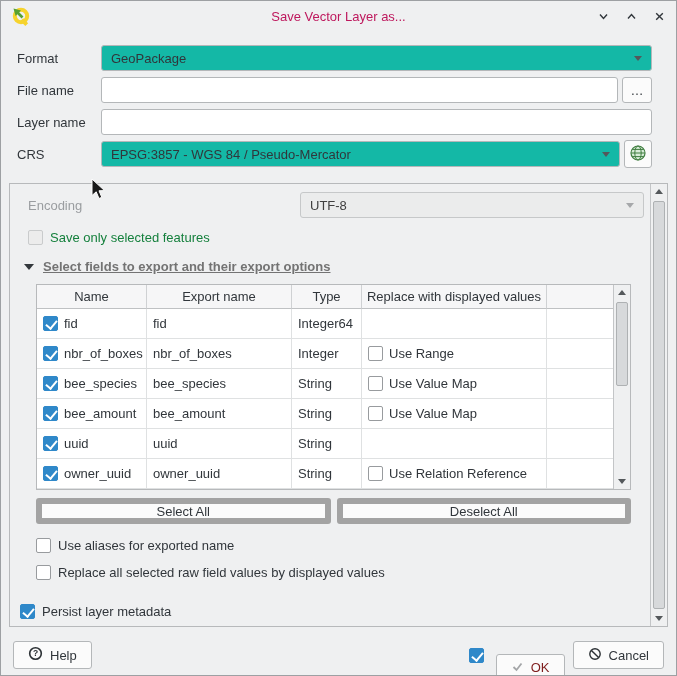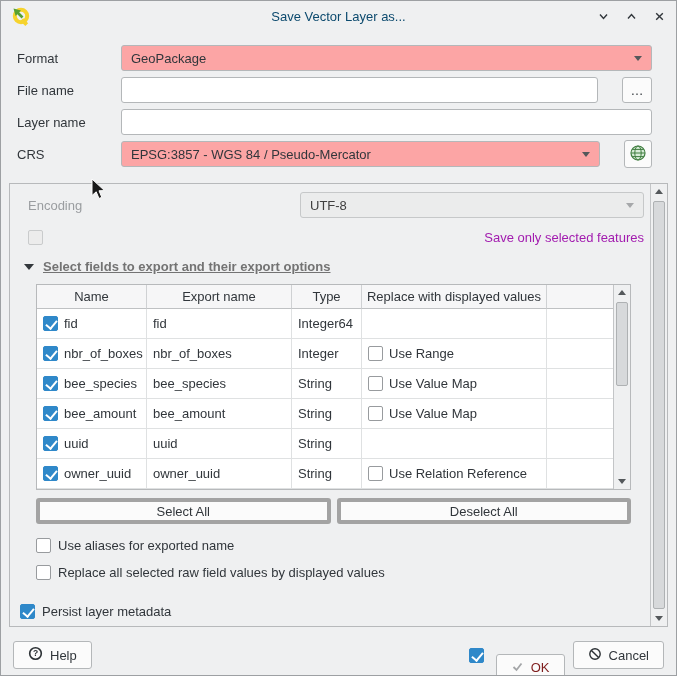--- a/index.html
+++ b/index.html
@@ -7,28 +7,28 @@
     --qgis-yellow:#f6d32d;
     --qgis-green:#57a132;
   }
   *{box-sizing:border-box;margin:0;padding:0;font-family:"Liberation Sans",sans-serif;}
   body{margin:0;background:#fff;}
   .window{width:677px;height:676px;background:#eff0f1;color:#31363b;font-size:13px;
           position:relative;overflow:hidden;border:1px solid #9da0a3;}
   
   .titlebar{height:30px;display:flex;align-items:center;padding:0 10px;position:relative;}
   .app-icon{display:flex;z-index:1;}
-  .title{position:absolute;left:0;right:0;text-align:center;color:#0c4a6e;}
+  .title{position:absolute;left:0;right:0;text-align:center;color:#be185d;}
   .win-controls{margin-left:auto;display:flex;gap:15px;align-items:center;z-index:1;}
   .win-controls span{display:flex;}
   
   .form-area{padding:14px 24px 0 16px;}
-  .form-row{display:flex;align-items:center;margin-bottom:6px;height:26px;gap:20px;}
+  .form-row{display:flex;align-items:center;margin-bottom:6px;height:26px;}
   .flabel{flex:0 0 84px;}
-  .combo{flex:1;height:26px;background:#fca5a5;border:1px solid #b4b7b9;border-radius:3px;
+  .combo{flex:1;height:26px;background:#14b8a6;border:1px solid #b4b7b9;border-radius:3px;
          display:flex;align-items:center;padding:0 9px;gap:6px;min-width:0;}
   .combo-text{flex:1;white-space:nowrap;overflow:hidden;}
   .arrow-down{width:0;height:0;border-left:4px solid transparent;border-right:4px solid transparent;
               border-top:5px solid #54585b;flex:0 0 auto;}
   .arrow-up{width:0;height:0;border-left:4px solid transparent;border-right:4px solid transparent;
             border-bottom:5px solid #54585b;}
   .combo.disabled{background:#ebecec;border-color:#c6c8c9;color:#404040;}
   .combo.disabled .arrow-down{border-top-color:#a6a8aa;}
   .tinput{flex:1;height:26px;background:#fff;border:1px solid #b4b7b9;border-radius:3px;
           padding:0 7px;font-size:13px;color:#31363b;outline:none;min-width:0;}
@@ -46,40 +46,40 @@
   
   .enc-row{display:flex;align-items:center;height:26px;margin-left:8px;}
   .enc-label{flex:0 0 272px;color:#9a9da0;}
   .cb{width:15px;height:15px;border:1px solid #989b9e;border-radius:2px;background:#fff;
       display:inline-block;position:relative;flex:0 0 15px;}
   .cb.checked{background:var(--accent);border-color:var(--accent);}
   .cb.checked::after{content:"";position:absolute;left:4px;top:1px;width:5px;height:9px;
       border:solid #fff;border-width:0 2px 2px 0;transform:rotate(40deg);}
   .cb.disabled{background:#ececec;border-color:#c9cbcc;}
   .cb-row{display:flex;align-items:center;gap:7px;}
-  .row-save-only{margin:12px 0 0 8px;color:#a21caf;justify-content:space-between;}
+  .row-save-only{margin:12px 0 0 8px;color:#15803d;}
   .section-header{display:flex;align-items:center;gap:9px;margin:14px 0 0 4px;font-weight:bold;color:#737373;text-decoration:underline;}
   .tri-down{width:0;height:0;border-left:5px solid transparent;border-right:5px solid transparent;
             border-top:6px solid #33383c;}
   
   .ftable{margin:10px 0 0 16px;width:595px;height:206px;border:1px solid #b7b9bb;background:#fff;display:flex;}
   .ftable-main{flex:1;display:flex;flex-direction:column;min-width:0;overflow:hidden;}
   .thead,.trow{display:grid;grid-template-columns:110px 145px 70px 185px 1fr;}
   .thead{height:24px;background:#f6f6f7;flex:0 0 24px;}
   .th{border-right:1px solid #cfd1d3;border-bottom:1px solid #bfc1c3;display:flex;align-items:center;
       justify-content:center;white-space:nowrap;overflow:hidden;font-size:13px;}
   .th.filler{border-right:none;}
   .trow{height:30px;}
   .tcell{border-right:1px solid #dfe1e2;border-bottom:1px solid #dfe1e2;display:flex;align-items:center;
          padding:0 6px;gap:6px;overflow:hidden;white-space:nowrap;background:#fff;}
   .tcell.filler{border-right:none;}
   .tscroll{flex:0 0 17px;border-left:1px solid #c3c5c7;background:#eff0f1;display:flex;flex-direction:column;}
   
   .btn-row{display:flex;gap:6px;margin:8px 0 0 16px;width:595px;}
-  .btn{flex:1;height:26px;background:#fbfbfb;border:4px solid #a3a3a3;border-radius:3px;font-size:13px;
+  .btn{flex:1;height:26px;background:#fbfbfb;border:6px solid #a3a3a3;border-radius:3px;font-size:13px;
        color:#31363b;display:flex;align-items:center;justify-content:center;}
   .row-aliases{margin:14px 0 0 16px;}
   .row-replace-raw{margin:12px 0 0 16px;}
   .row-persist{margin:24px 0 0 0;}
   
   .footer{position:absolute;left:0;right:0;bottom:0;height:40px;display:flex;align-items:center;
           padding:0 12px;gap:8px;background:#eff0f1;}
   .footer .spacer{flex:1;}
   .fbtn{height:28px;background:#fbfbfb;border:1px solid #b4b7b9;border-radius:3px;color:#31363b;
         display:flex;align-items:center;justify-content:center;gap:7px;padding:0 14px;font-size:13px;}

